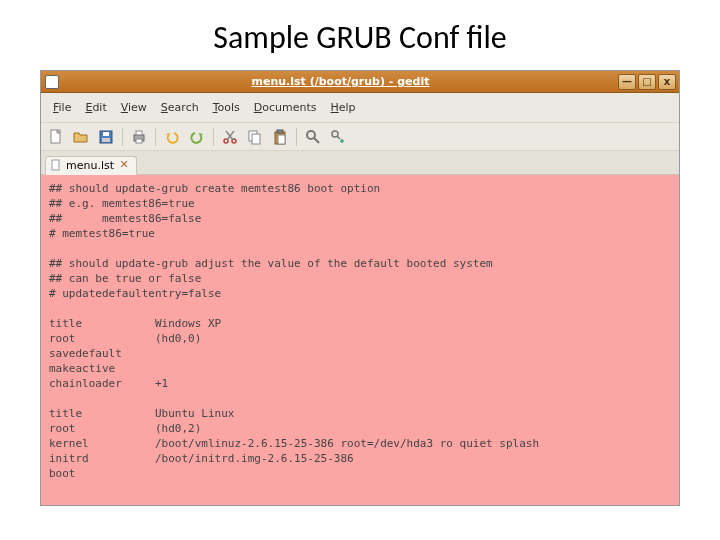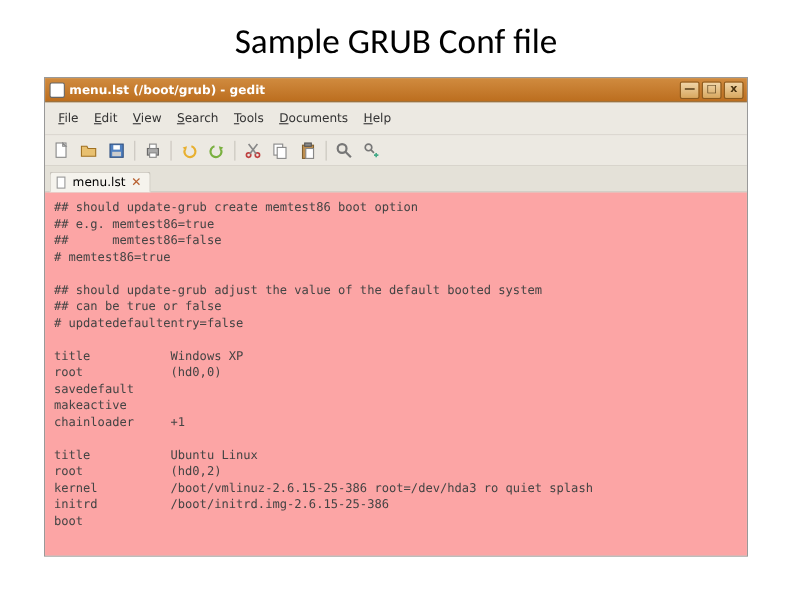--- a/index.html
+++ b/index.html
@@ -43,21 +43,22 @@
     width: 14px;
     height: 14px;
     margin: 0 4px 0 4px;
     background: #fff;
     border: 1px solid #666;
     border-radius: 2px;
     display: inline-block;
   }
   .titlebar-title {
     flex: 1;
-    text-align: left;
+    text-align: center;
+    text-decoration: underline;
   }
   .titlebar-buttons {
     display: flex;
     gap: 2px;
     margin-right: 3px;
   }
   .tb-btn {
     width: 18px;
     height: 16px;
     background: linear-gradient(to bottom, #f0d5a8, #d8a860);
@@ -118,21 +119,21 @@
     align-items: flex-end;
     padding: 0 4px;
     border-bottom: 1px solid #c8c4bc;
   }
   .tab {
     background: #f5f3ed;
     border: 1px solid #c8c4bc;
     border-bottom: 1px solid #f5f3ed;
     padding: 2px 6px 2px 4px;
     display: flex;
-    align-items: center;
+    align-items: flex-start;
     gap: 4px;
     font-size: 11px;
     border-radius: 3px 3px 0 0;
     margin-bottom: -1px;
   }
   .tab-icon {
     width: 12px;
     height: 12px;
     display: inline-block;
   }

